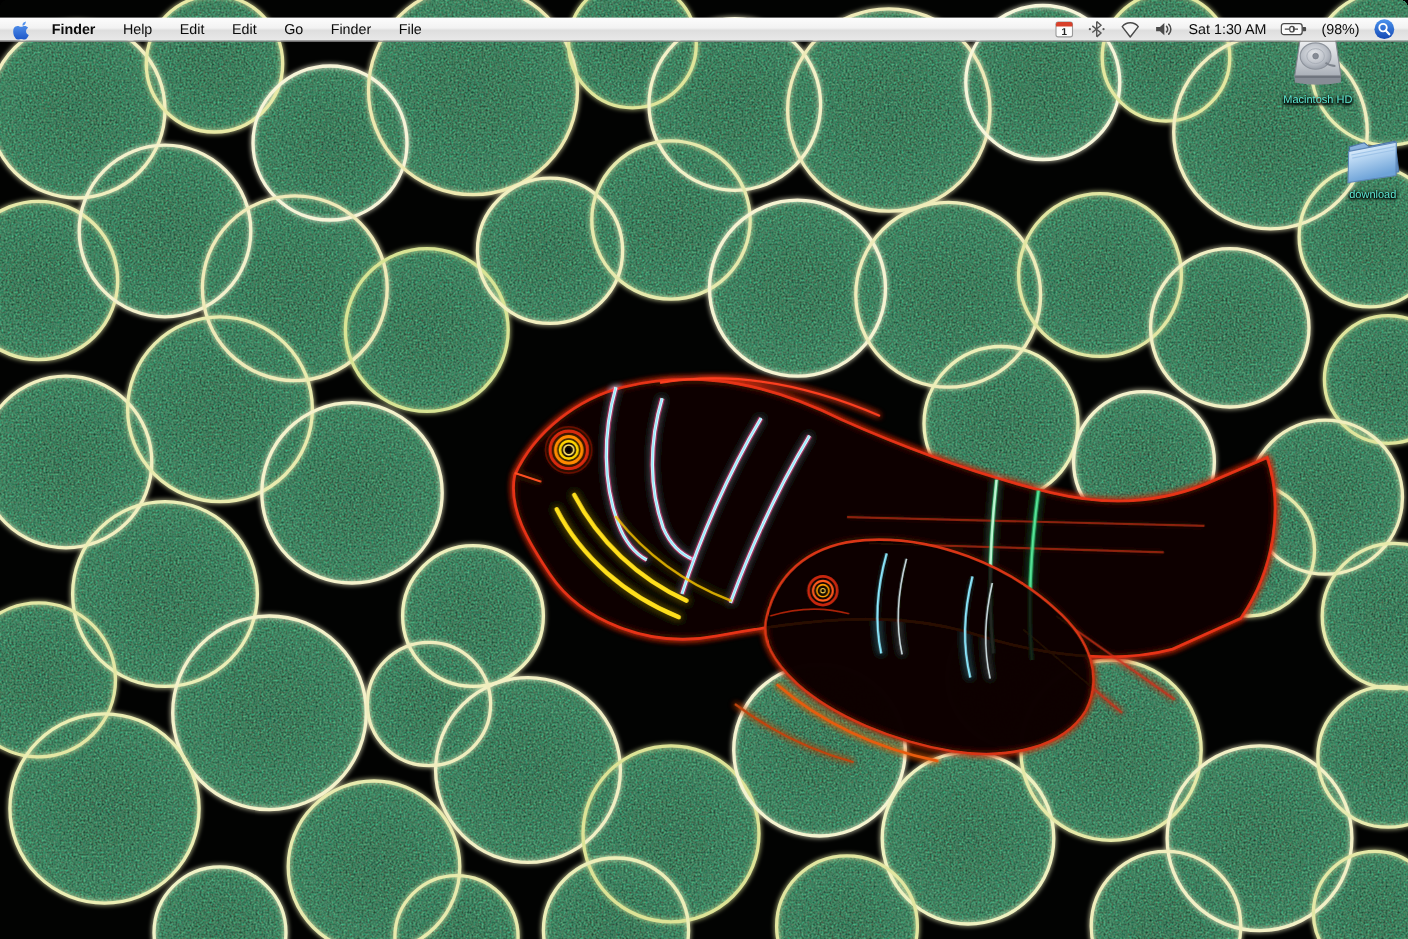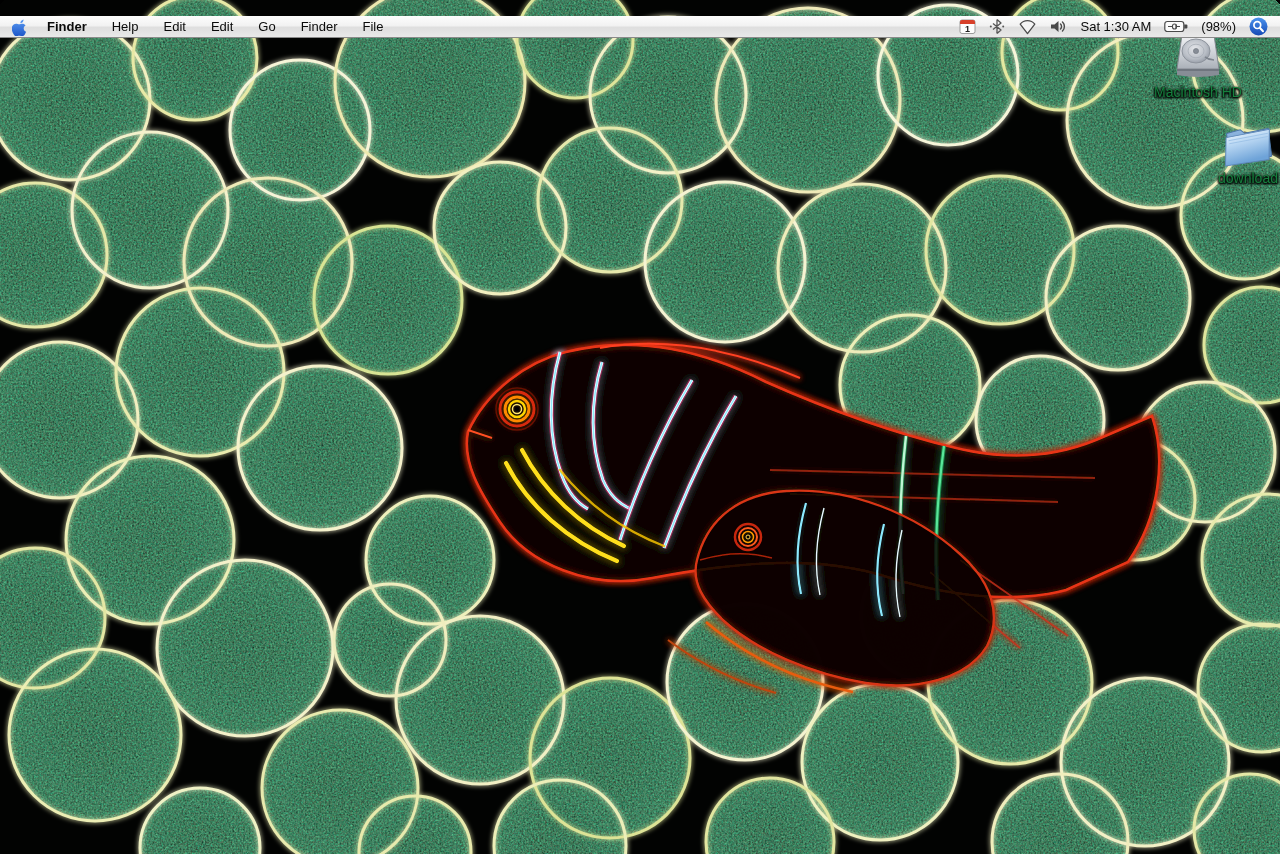--- a/index.html
+++ b/index.html
@@ -31,21 +31,21 @@
 
   
   .desk-icon {
     position:absolute; width:120px; z-index:10; text-align:center; cursor:default;
     display:flex; flex-direction:column; align-items:center;
   }
   #icon-hd { left:1138px; top:27px; }
   #icon-download { left:1188px; top:119px; }
   .desk-icon .glyph { display:block; }
   .desk-icon .label {
-    margin-top:2px; font-size:14px; line-height:14px; color:#15803d;
+    margin-top:2px; font-size:10px; line-height:14px; color:#5eead4;
     text-shadow: 0 1px 2px rgba(0,0,0,.95), 0 0 3px rgba(0,0,0,.9),
                  1px 1px 2px rgba(0,0,0,.85), -1px 1px 2px rgba(0,0,0,.85);
     white-space:nowrap;
   }
 </style>
 </head>
 <body>
 
 <svg id="wallpaper" width="1280" height="854" viewBox="0 0 1280 854" preserveAspectRatio="none">
   <defs>

